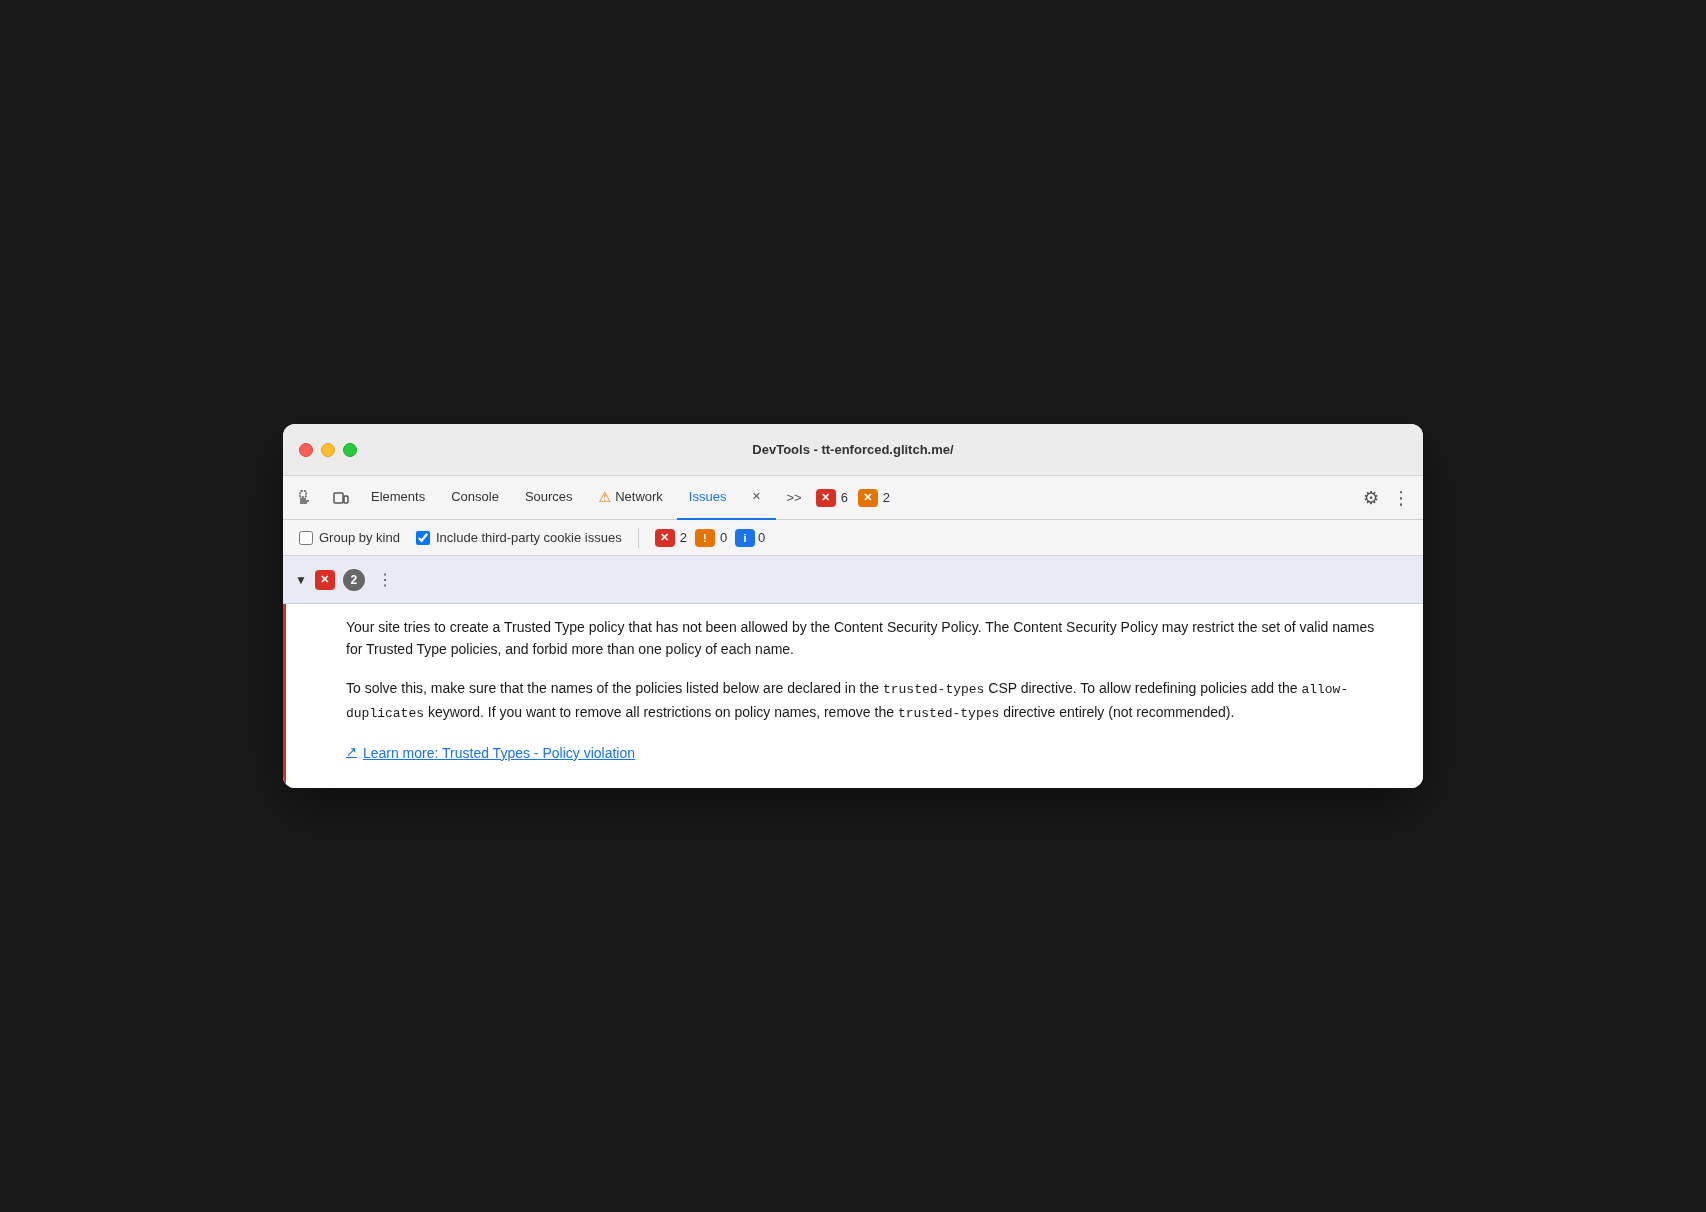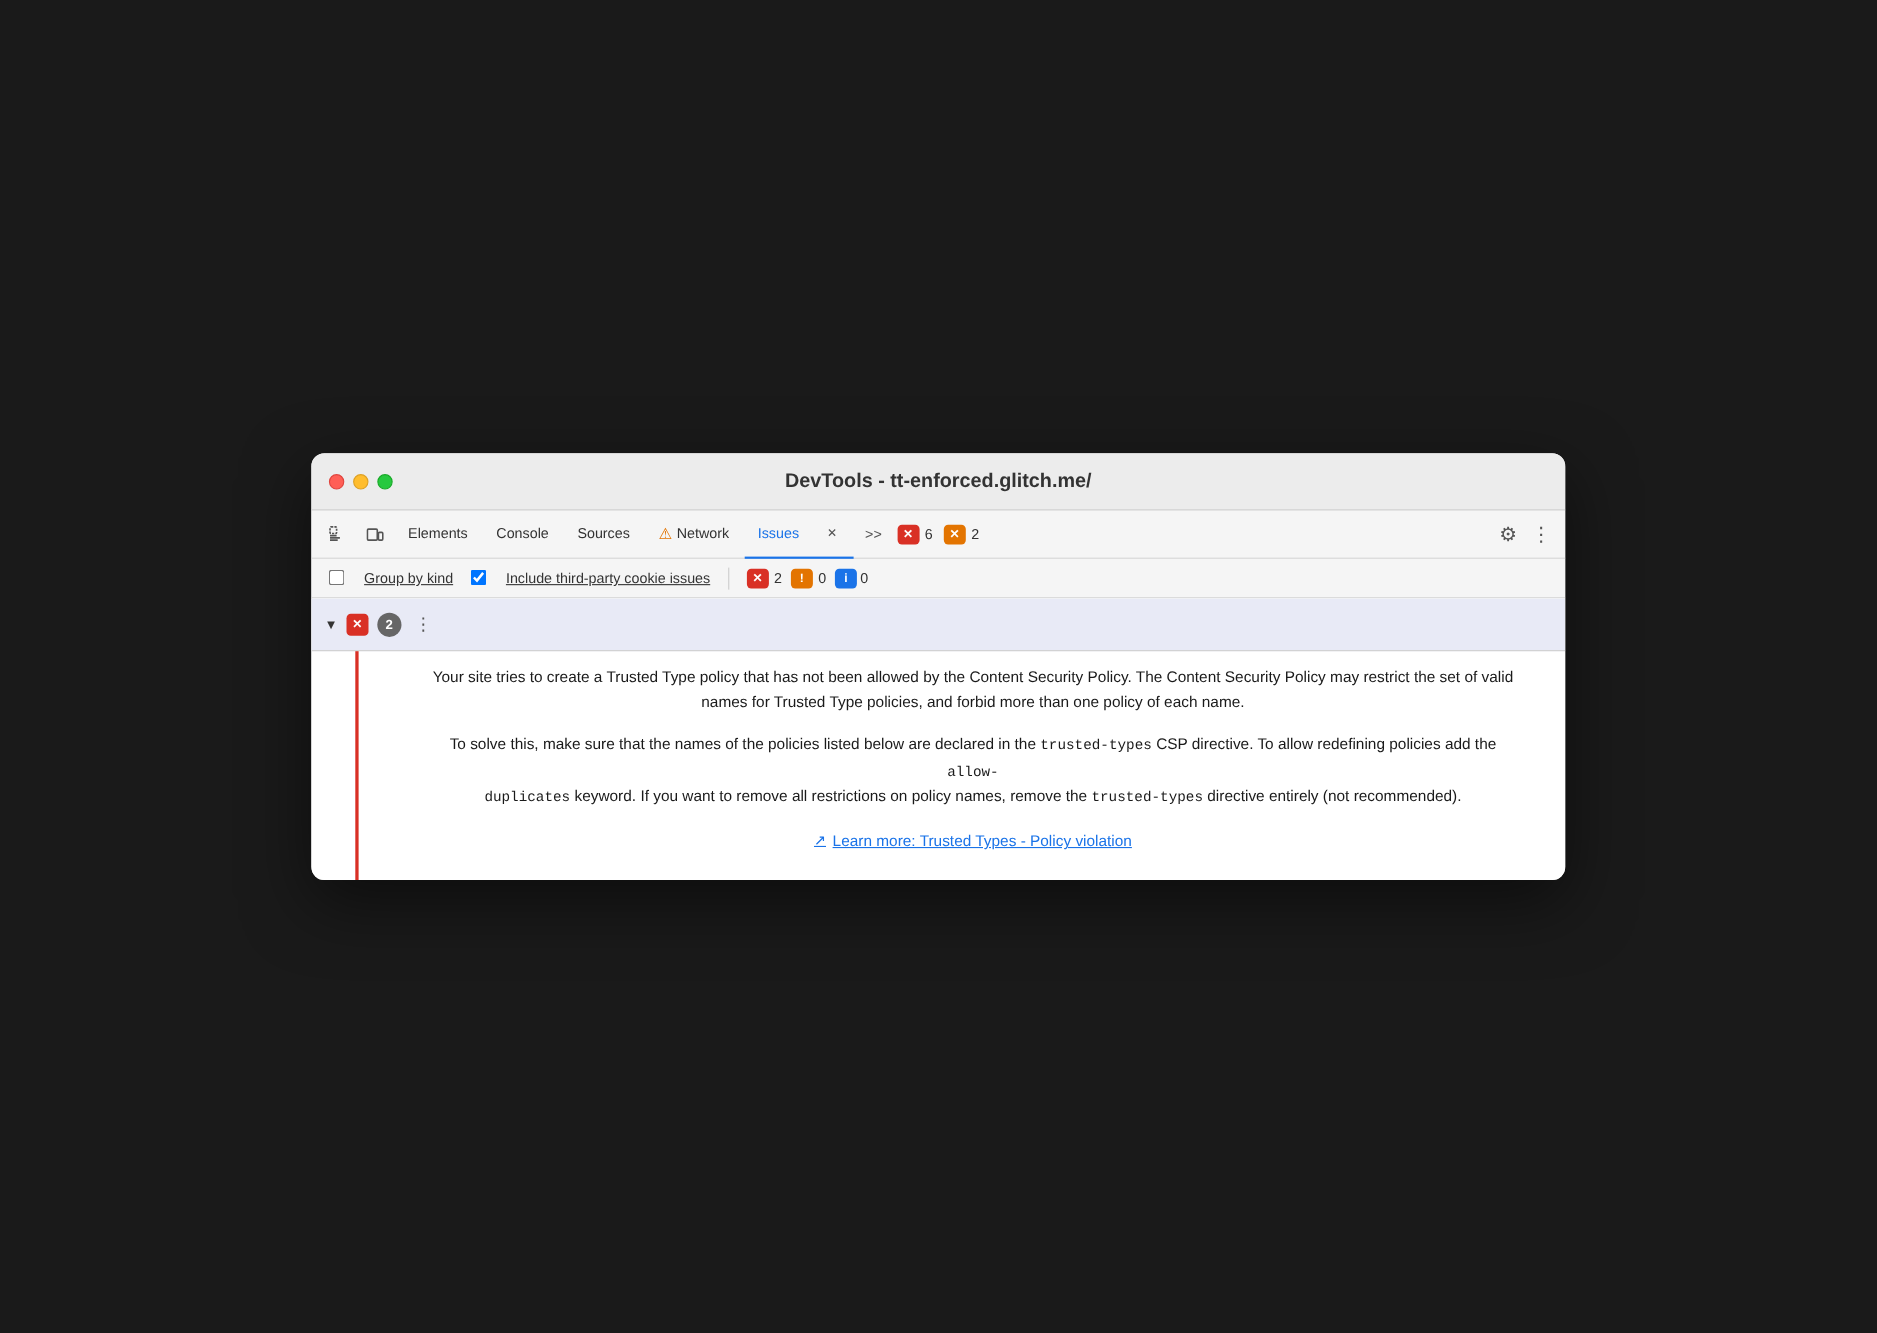--- a/index.html
+++ b/index.html
@@ -33,21 +33,21 @@
       gap: 8px;
       align-items: center;
     }
     .btn-close { width: 14px; height: 14px; border-radius: 50%; background: #ff5f56; border: 1px solid #e0443e; cursor: pointer; }
     .btn-min   { width: 14px; height: 14px; border-radius: 50%; background: #ffbd2e; border: 1px solid #dea123; cursor: pointer; }
     .btn-max   { width: 14px; height: 14px; border-radius: 50%; background: #27c93f; border: 1px solid #1aab29; cursor: pointer; }
     .title-text {
       position: absolute;
       left: 50%;
       transform: translateX(-50%);
-      font-size: 18px;
+      font-size: 13px;
       font-weight: 600;
       color: #333;
     }
     
     .toolbar {
       background: #f5f5f5;
       border-bottom: 1px solid #d0d0d0;
       display: flex;
       align-items: center;
       padding: 0 8px;
@@ -151,25 +151,25 @@
       background: #f5f5f5;
       border-bottom: 1px solid #d0d0d0;
       display: flex;
       align-items: center;
       padding: 0 16px;
       height: 36px;
       gap: 16px;
     }
     .checkbox-item {
       display: flex;
-      gap: 18px;
+      align-items: center;
+      gap: 6px;
       font-size: 13px;
       color: #333;
       cursor: pointer;
-      text-decoration: underline;
     }
     .checkbox-item input[type="checkbox"] {
       width: 14px; height: 14px;
       cursor: pointer;
     }
     .sub-separator {
       width: 1px;
       height: 20px;
       background: #ccc;
     }
@@ -230,25 +230,23 @@
       width: 24px; height: 24px;
       display: flex; align-items: center; justify-content: center;
       cursor: pointer;
       color: #555;
       font-size: 16px;
     }
     
     .issue-body {
       padding: 12px 40px 24px 60px;
       border-left: 3px solid #d93025;
-      margin-left: 40px;
       font-size: 14px;
       line-height: 1.6;
       color: #1a1a1a;
-      text-align: center;
     }
     .issue-body p {
       margin-bottom: 16px;
     }
     .issue-body code {
       font-family: 'Courier New', Courier, monospace;
       font-size: 13px;
       background: transparent;
     }
     .affected-resources-label {

